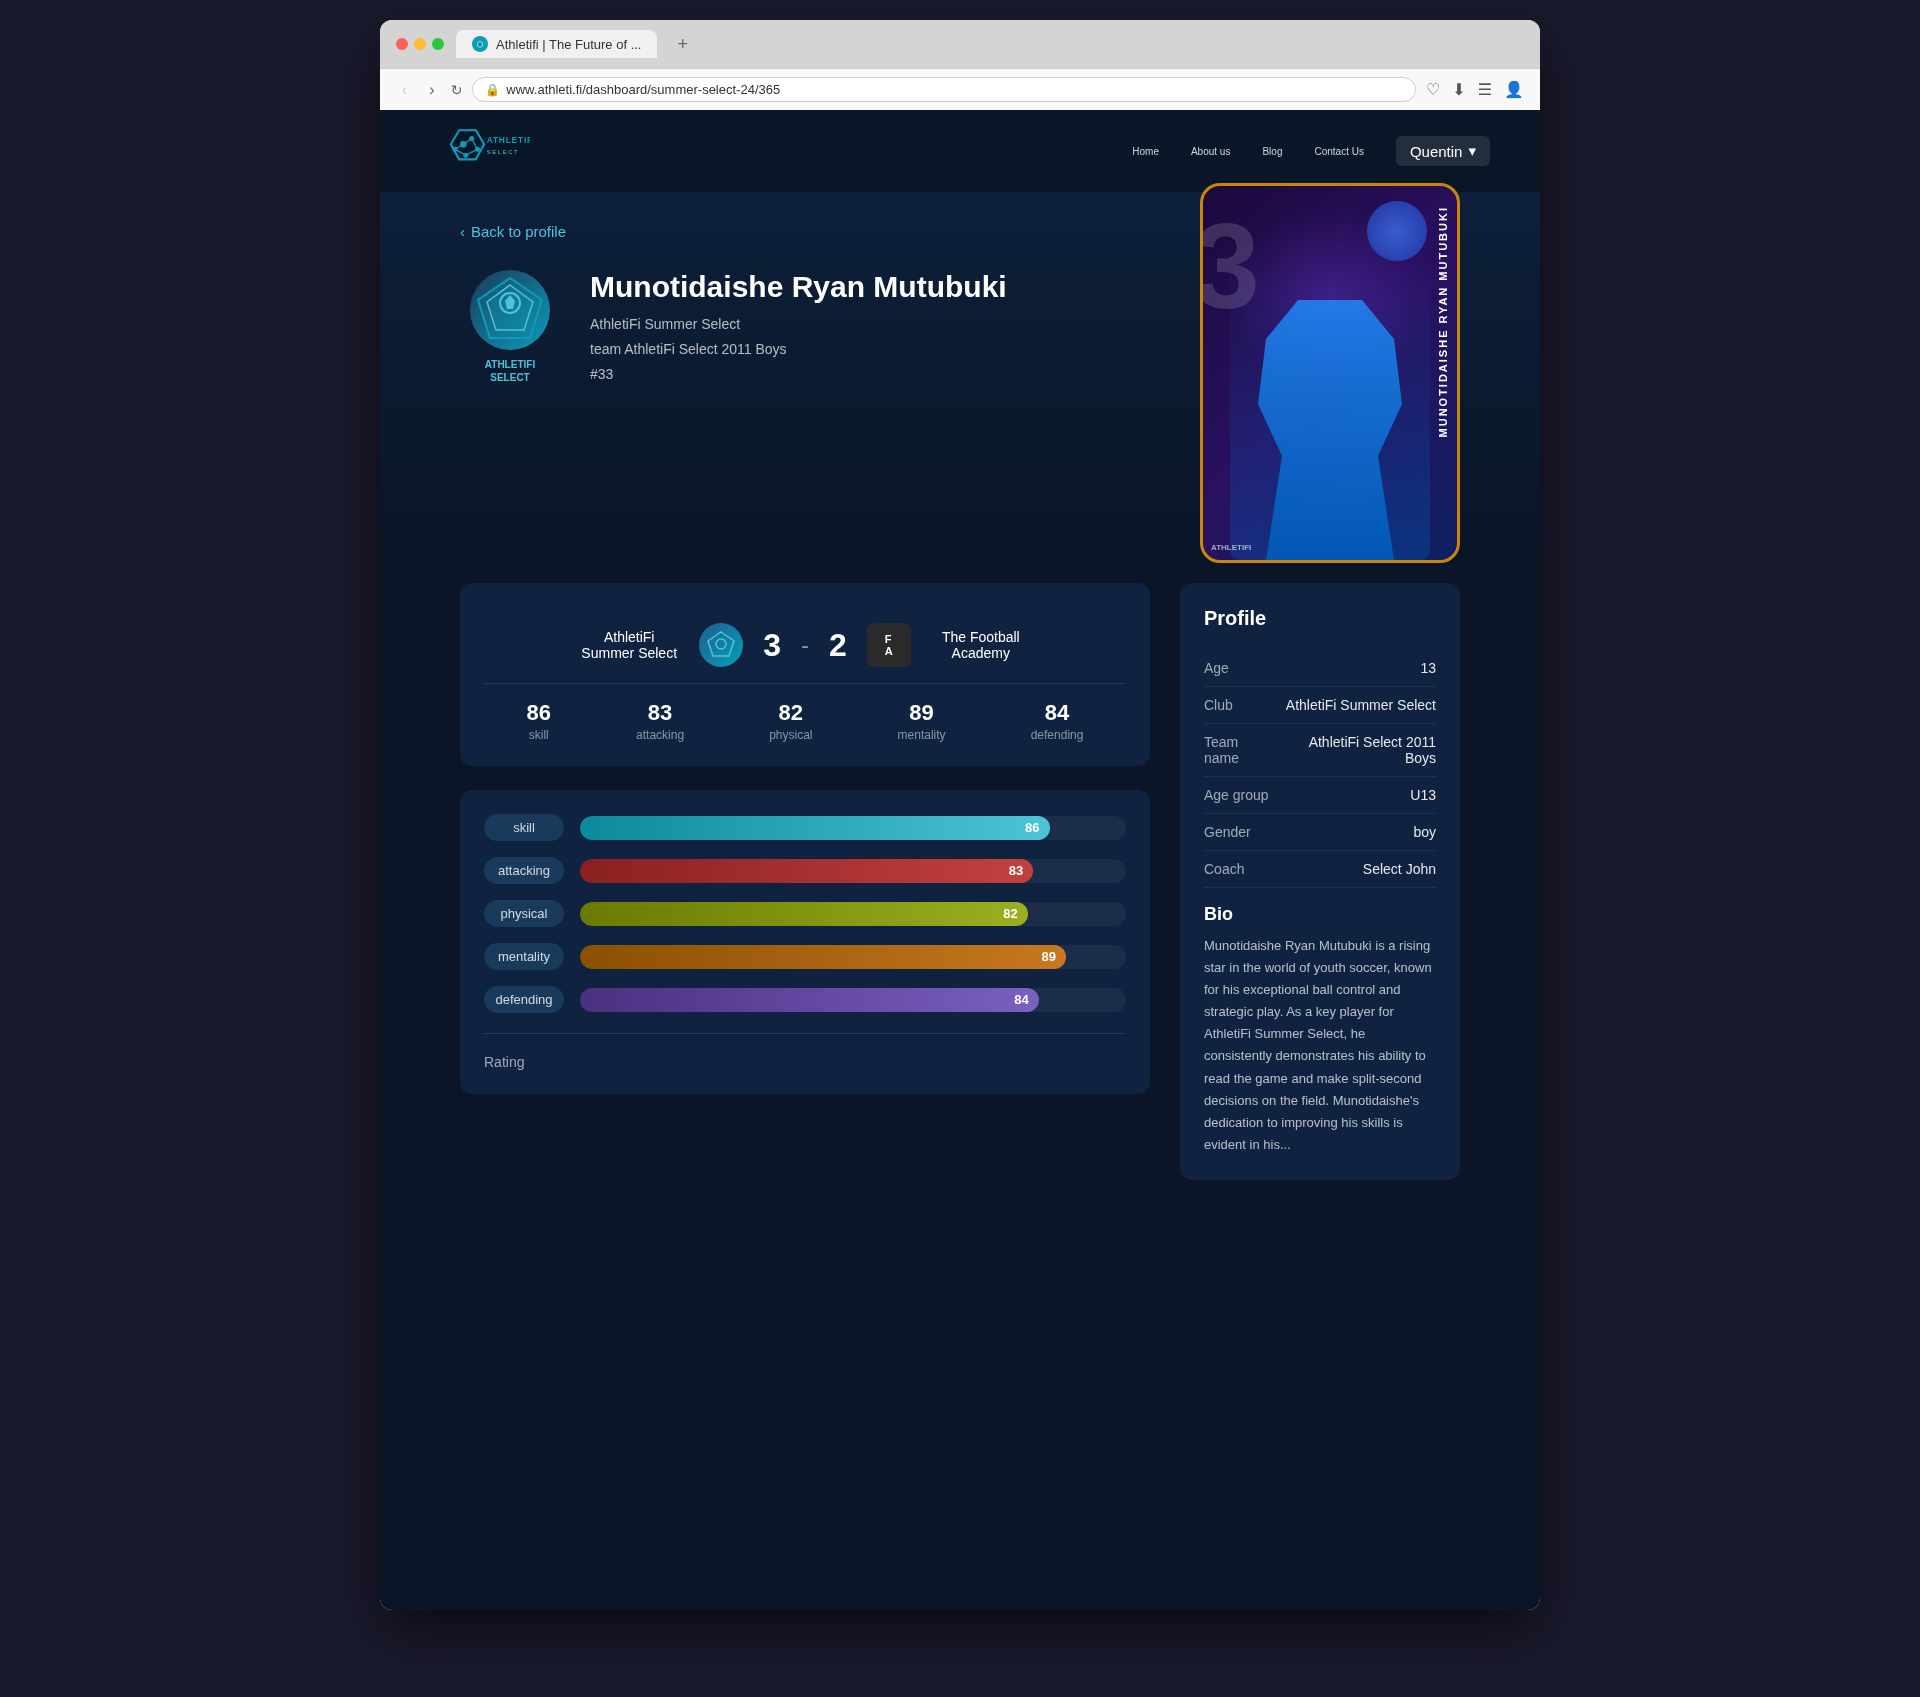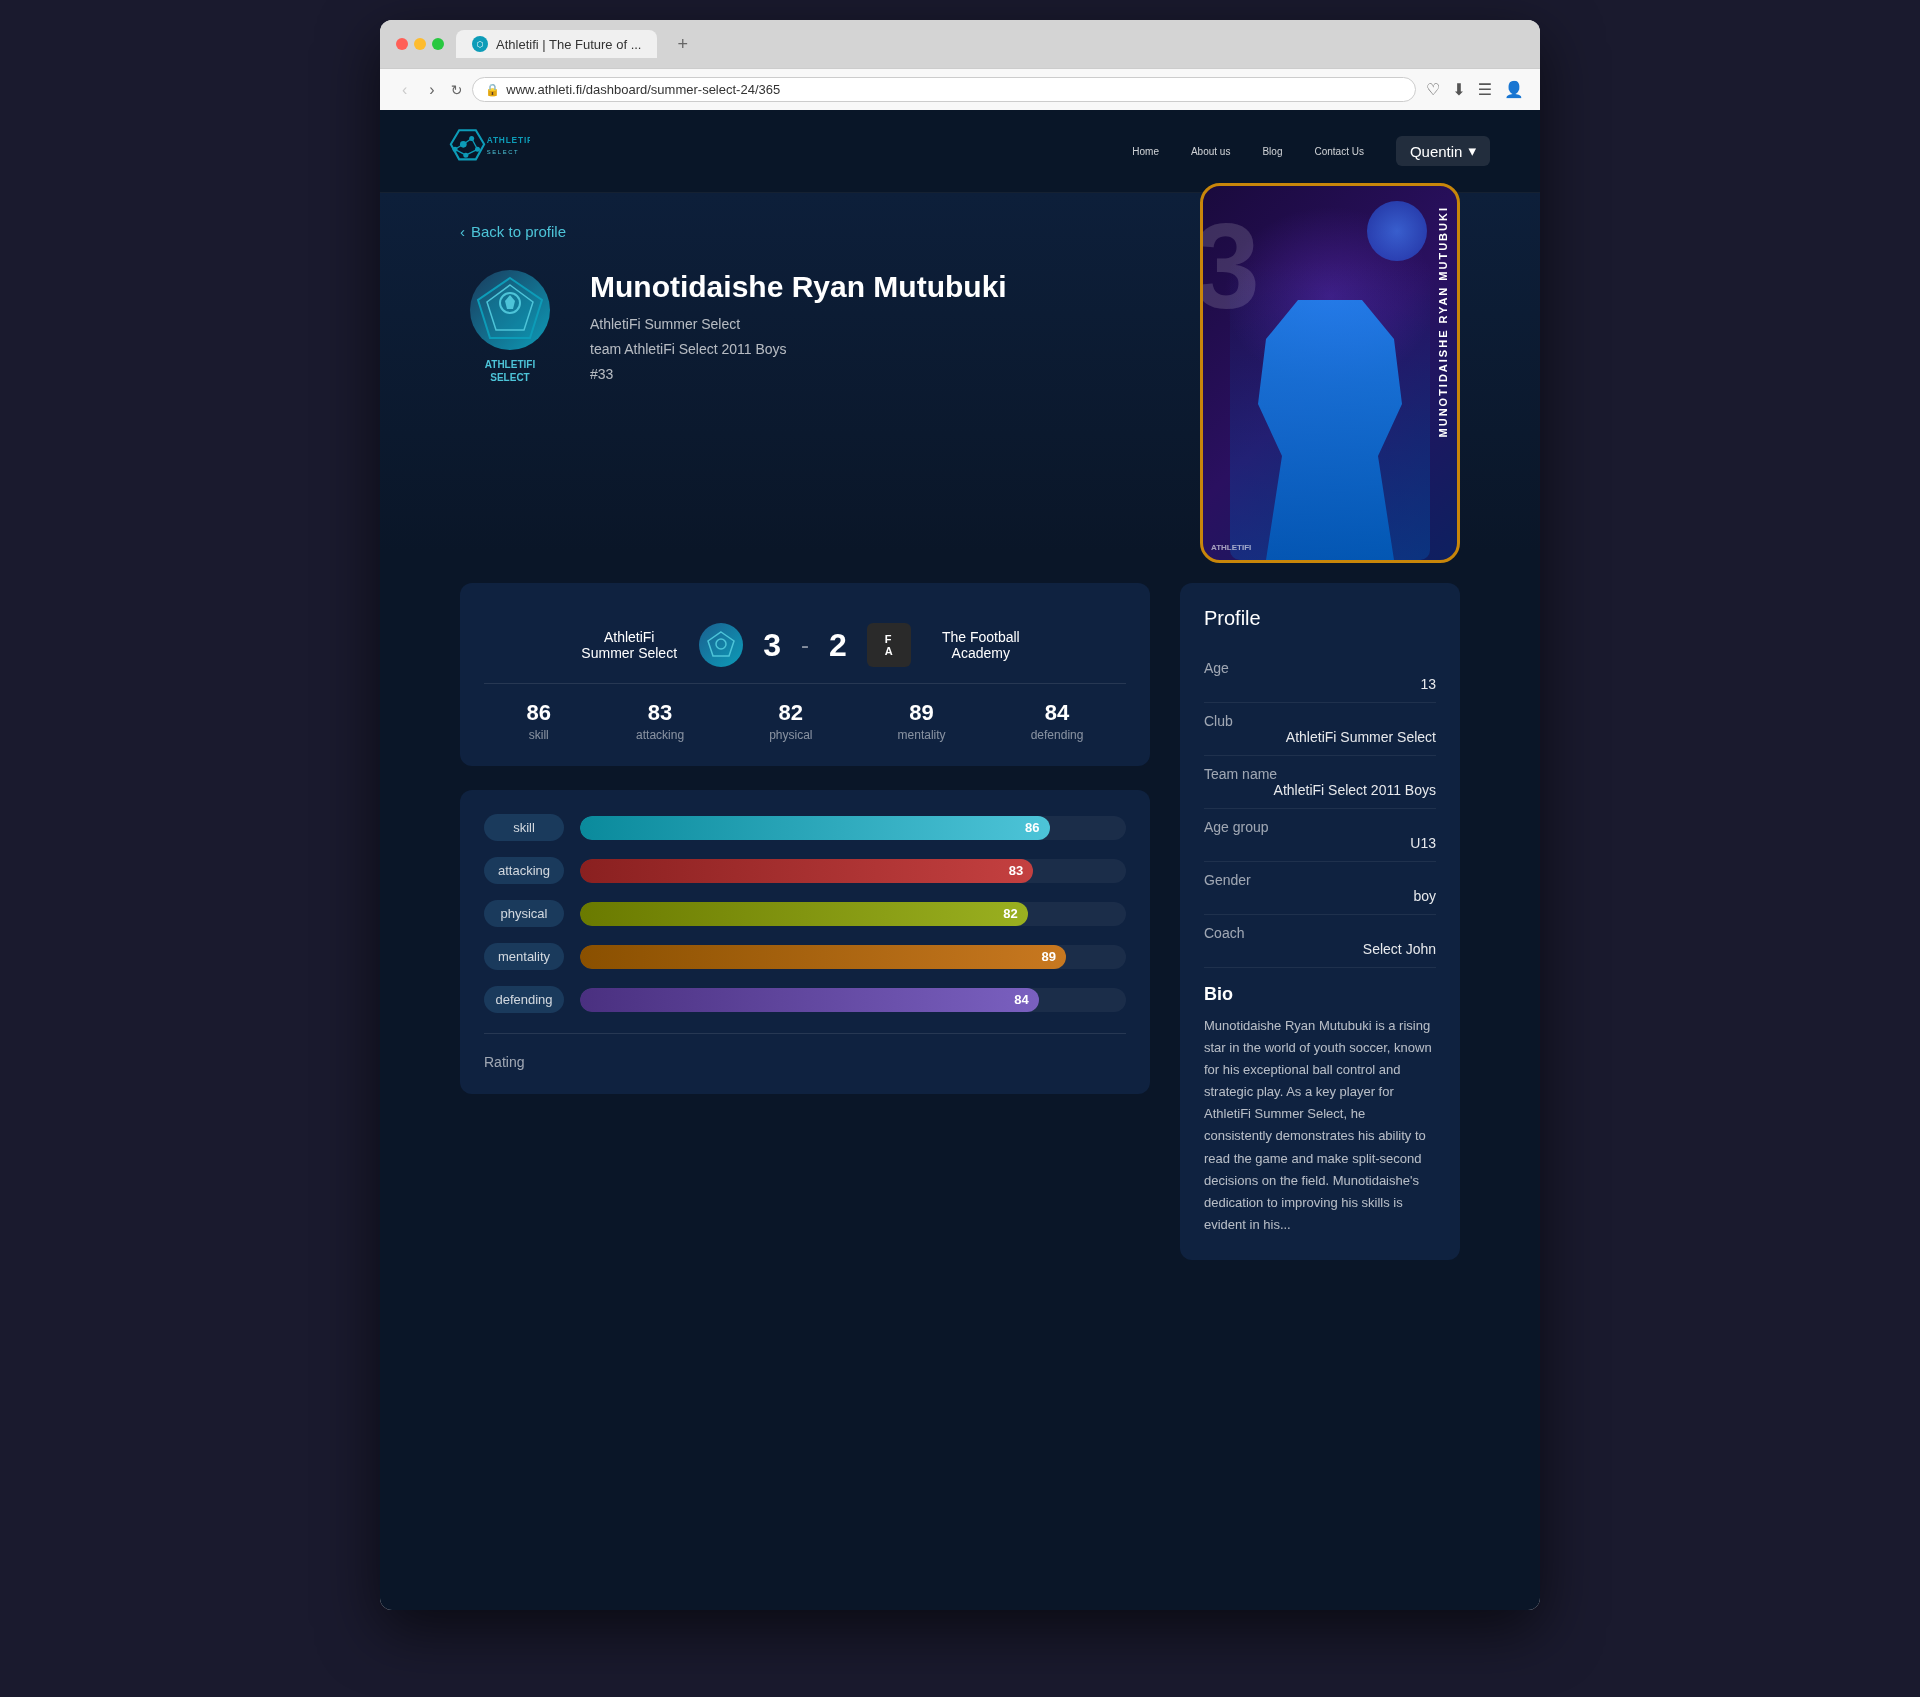--- a/index.html
+++ b/index.html
@@ -460,30 +460,29 @@
     
     .profile-card {
       background: #0f2240;
       border-radius: 12px;
       padding: 24px;
       margin-bottom: 24px;
     }
     .profile-title {
       color: white;
       font-size: 20px;
-      font-weight: 400;
+      font-weight: 700;
       margin-bottom: 20px;
     }
     .profile-row {
       display: flex;
-      justify-content: flex-end;
+      justify-content: space-between;
       padding: 10px 0;
       border-bottom: 1px solid rgba(255,255,255,0.07);
       font-size: 14px;
-      flex-direction: column;
     }
     .profile-row:last-child {
       border-bottom: none;
     }
     .profile-key {
       color: rgba(255,255,255,0.6);
     }
     .profile-val {
       color: rgba(255,255,255,0.9);
       text-align: right;

